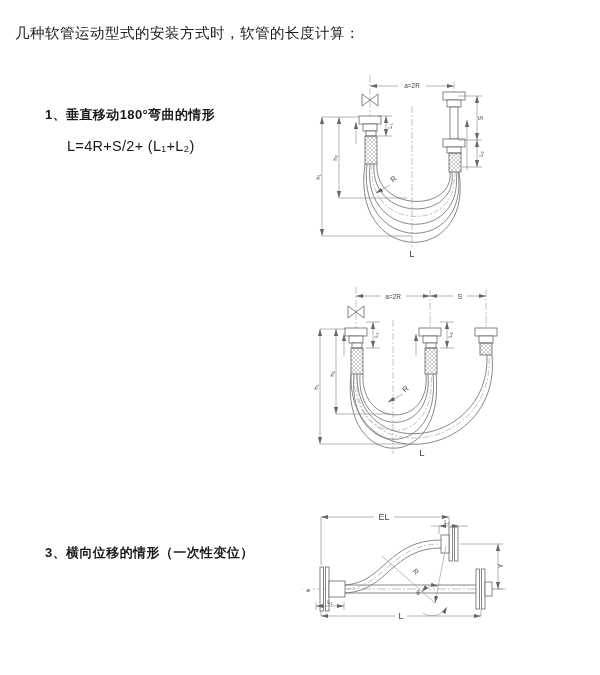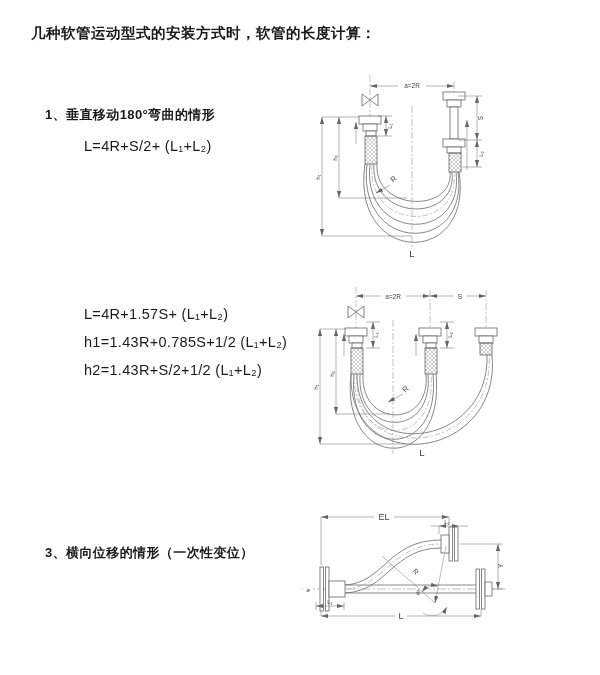--- a/index.html
+++ b/index.html
@@ -1,51 +1,46 @@
 <!DOCTYPE html>
 <html><head>
 <meta charset="utf-8">
 <style>
   html,body{margin:0;padding:0;}
   body{
     width:600px;height:675px;background:#ffffff;position:relative;overflow:hidden;
     font-family:"Liberation Sans","DejaVu Sans",sans-serif;color:#1a1a1a;
   }
   .page-title{
-    position:absolute;left:31px;top:24px;font-size:14.5px;font-weight:bold;letter-spacing:.5px;
+    position:absolute;left:15px;top:24px;font-size:14.5px;font-weight:normal;letter-spacing:.5px;
   }
   .section{position:absolute;left:45px;}
   #s1{top:105px;} #s2{top:300px;} #s3{top:543px;}
   .heading{font-size:13px;font-weight:bold;line-height:20px;margin-bottom:7px;letter-spacing:.4px;}
-  .formulas{margin-left:39px;}
+  .formulas{margin-left:22px;}
   .formula{font-size:14.5px;line-height:28px;letter-spacing:.3px;white-space:pre;}
   .diag{position:absolute;}
   #d1{left:312px;top:70px;width:212px;height:192px;}
   #d2{left:310px;top:282px;width:238px;height:178px;}
   #d3{left:296px;top:503px;width:268px;height:152px;}
   svg text{font-family:"Liberation Sans","DejaVu Sans",sans-serif;fill:#444;}
 </style>
 </head>
 <body>
 
 <div class="page-title">几种软管运动型式的安装方式时，软管的长度计算：</div>
 
 <div class="section" id="s1">
   <div class="heading">1、垂直移动180°弯曲的情形</div>
   <div class="formulas">
     <div class="formula">L=4R+S/2+ (L₁+L₂)</div>
   </div>
 </div>
 
 <div class="section" id="s2">
-  <div class="formulas">
-    <div class="formula">L=4R+1.57S+ (L₁+L₂)</div>
-    <div class="formula">h1=1.43R+0.785S+1/2 (L₁+L₂)</div>
-    <div class="formula">h2=1.43R+S/2+1/2 (L₁+L₂)</div>
-  </div>
 </div>
 
 <div class="section" id="s3">
   <div class="heading">3、横向位移的情形（一次性变位）</div>
 </div>
 
 <svg id="d1" class="diag" viewBox="0 0 212 192">
   <defs>
     <pattern id="br1" width="4" height="4" patternUnits="userSpaceOnUse">
       <path d="M0,4 L4,0 M0,0 L4,4" stroke="#999" stroke-width="0.5"></path>

